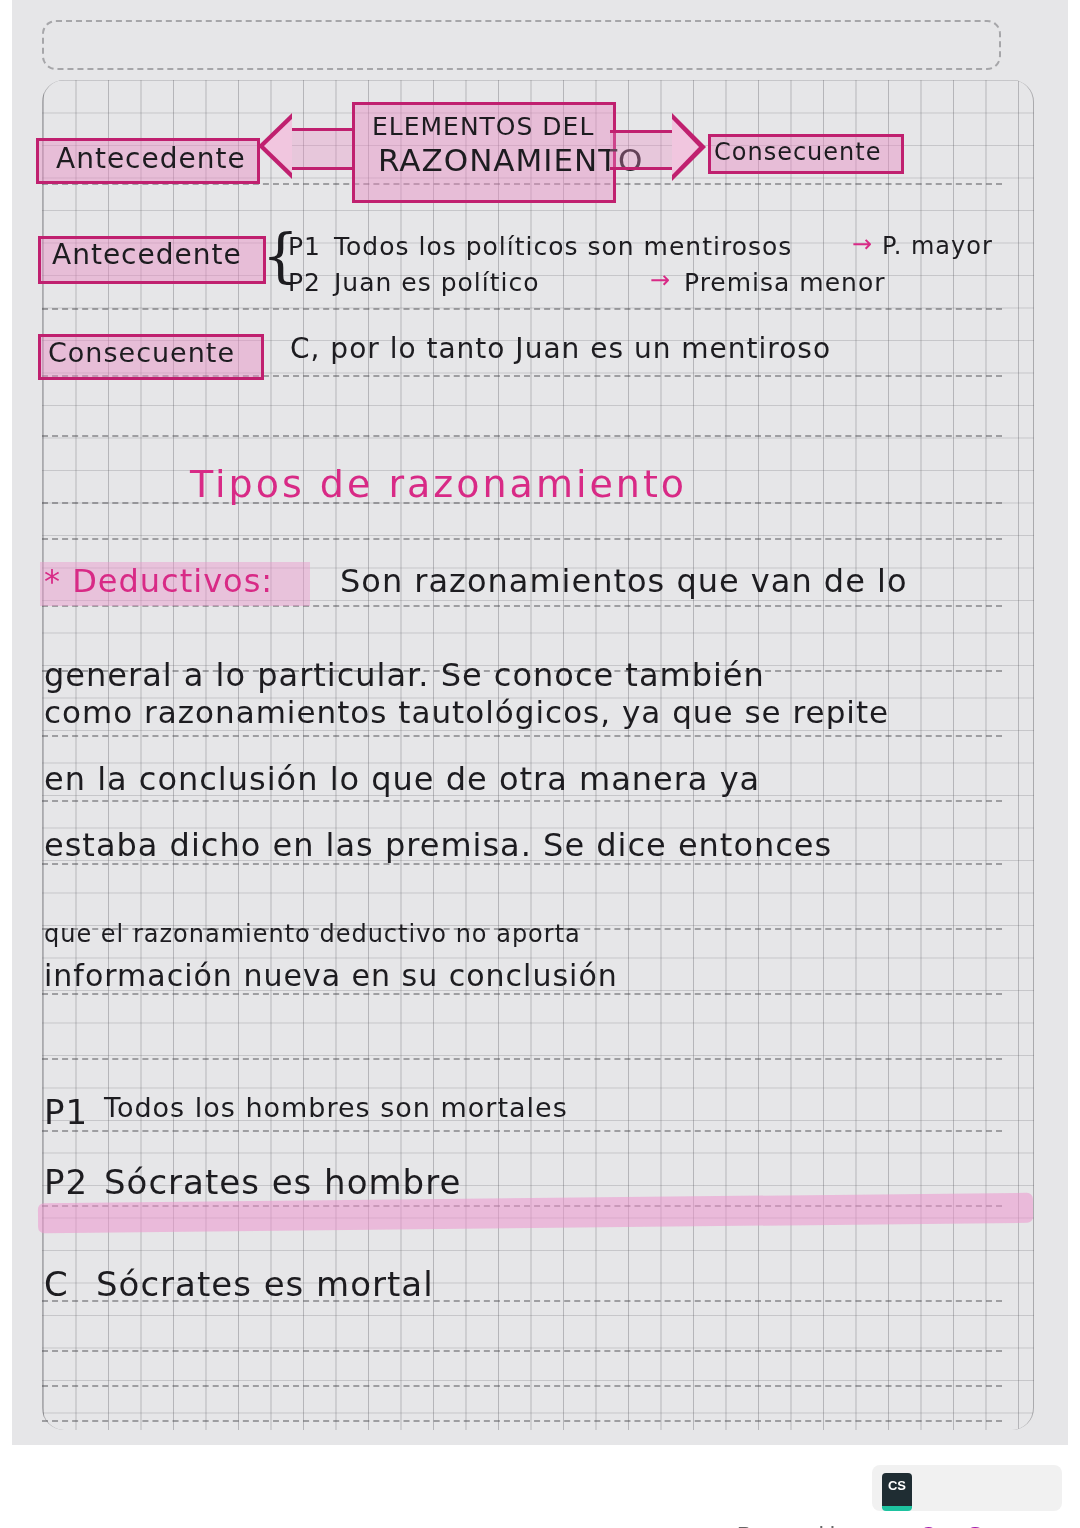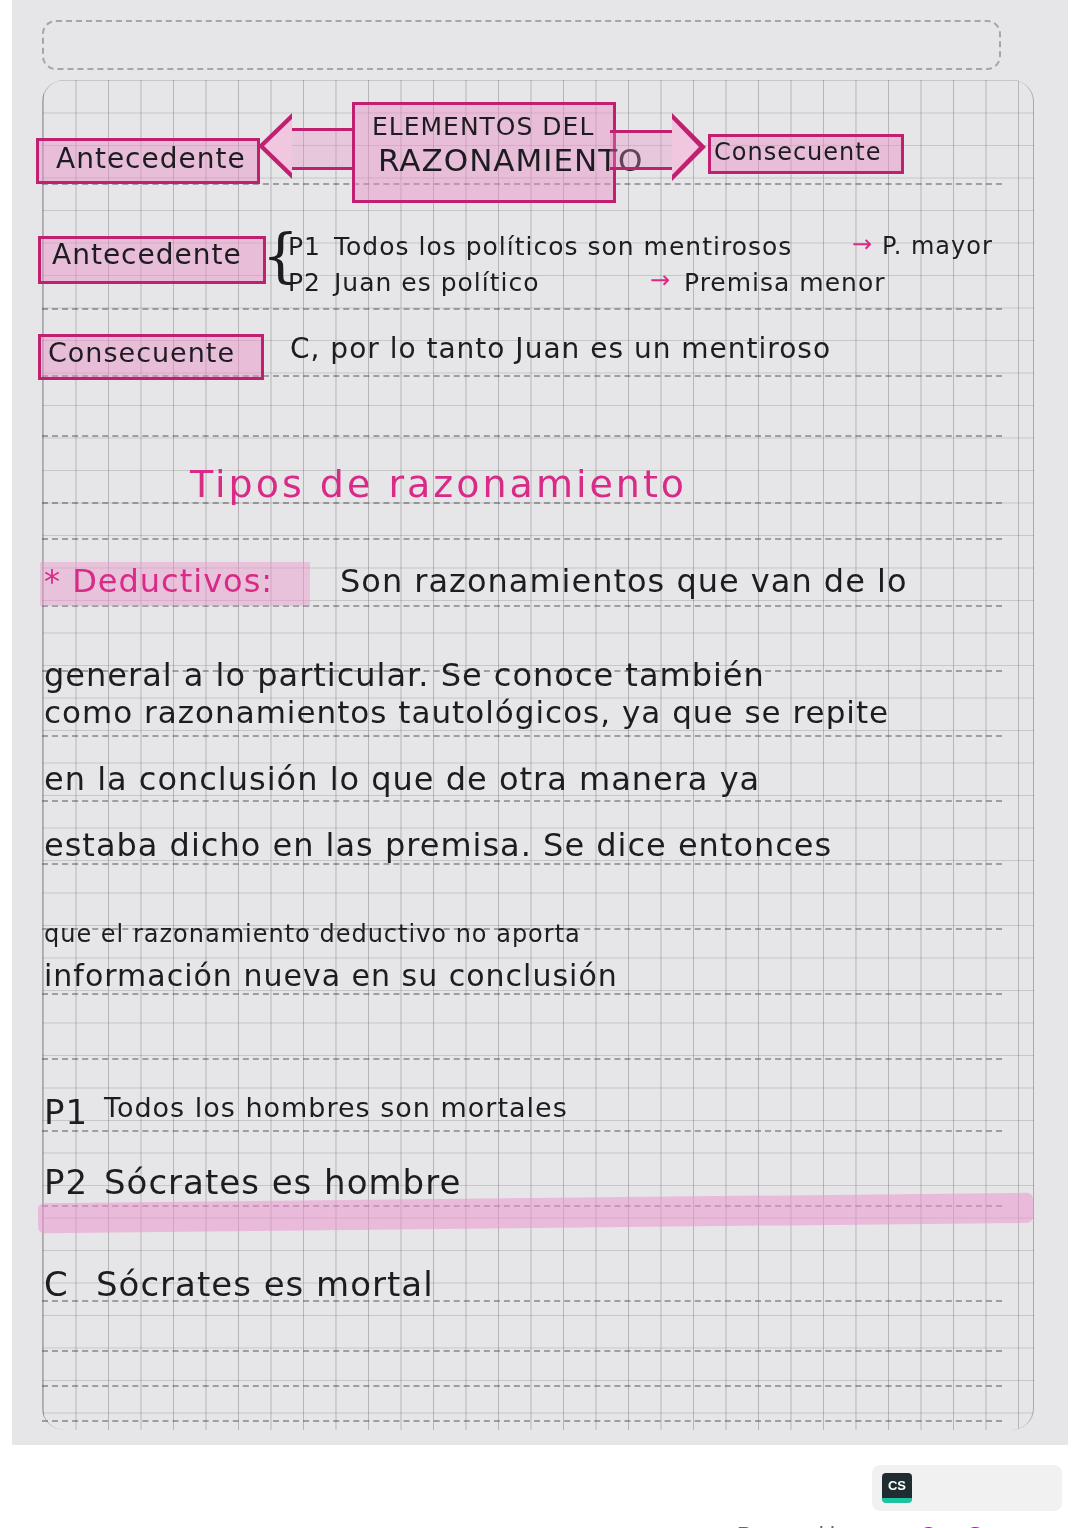--- a/index.html
+++ b/index.html
@@ -68,21 +68,21 @@
     .powered {
       position: absolute; left: 737px; top: 1474px; font-size: 22px; color: #666;
       font-family: "Liberation Sans", sans-serif;
       margin-top: 48px;
     }
     .cs-badge {
       position: absolute; left: 872px; top: 1465px; width: 190px; height: 46px;
       background: #f1f1f1; border-radius: 8px;
     }
     .cs-logo {
-      position: absolute; left: 10px; top: 8px; width: 30px; height: 30px;
+      position: absolute; left: 10px; top: 8px; width: 30px; height: 38px;
       background: #1f2d33; border-radius: 4px;
       color: #fff; font-size: 13px; font-weight: bold; text-align: center; line-height: 26px;
       font-family: "Liberation Sans", sans-serif;
       border-bottom: 5px solid #1ec3a0;
       box-sizing: border-box;
     }
     .cs-name {
       position: absolute; left: 48px; top: 9px; font-size: 22px; color: #a21caf;
       font-family: "Liberation Sans", sans-serif; font-weight: bold; margin-top: 48px;
     }

